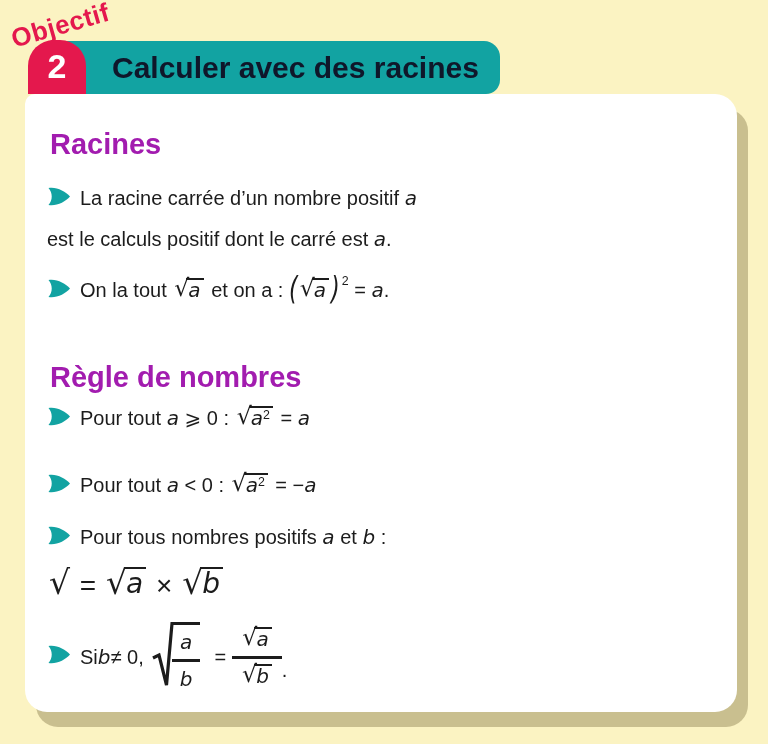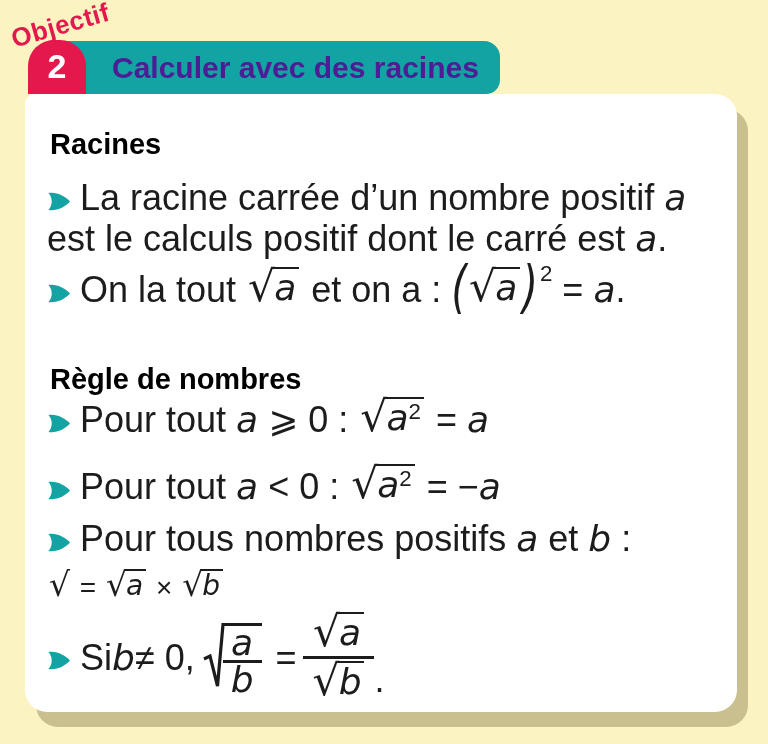--- a/index.html
+++ b/index.html
@@ -14,47 +14,47 @@
   .objectif {
     position:absolute; left:12px; top:24px;
     transform:rotate(-16deg); transform-origin:left center;
     color:#E4184D; font-weight:bold; font-size:26px; letter-spacing:0.5px;
   }
   .titlebar {
     position:absolute; left:60px; top:41px; width:440px; height:53px;
     background:#12A3A2; border-radius:0 16px 14px 0;
     display:flex; align-items:center; box-sizing:border-box; padding-left:52px;
   }
-  .titlebar .title { color:#4c1d95; font-weight:bold; font-size:30px; }
+  .titlebar .title { color:#0f172a; font-weight:bold; font-size:30px; }
   .badge {
     position:absolute; left:28px; top:40px; width:58px; height:54px;
     background:#E4184D; border-radius:26px 26px 0 0; z-index:3;
     display:flex; align-items:center; justify-content:center;
   }
   .badge span { color:#fff; font-weight:bold; font-size:34px; padding-bottom:2px; }
   .card {
     position:absolute; left:25px; top:94px; width:712px; height:618px;
     background:#fff; border-radius:10px 22px 22px 22px;
     box-shadow:11px 15px 0 #C9BF8F;
     box-sizing:border-box; padding:32px 26px 0 22px;
   }
   .h {
-    color:#000000; font-weight:bold; font-size:29px;
+    color:#a21caf; font-weight:bold; font-size:29px;
     margin:0 0 0 3px; line-height:36px;
   }
   .h.space-above { margin-top:42px; }
-  .li { font-size:36px; line-height:40px; }
+  .li { font-size:20px; line-height:40px; }
   .li i, .formula i { font-style:italic; font-family:"DejaVu Sans","Liberation Sans",sans-serif; }
   .p1 { margin-top:16px; }
   .p2 { margin-top:6px; line-height:48px; }
   .r1 { line-height:46px; }
   .r2 { margin-top:20px; line-height:46px; }
   .r3 { margin-top:8px; }
   .formula { margin-top:4px; font-size:28px; line-height:48px; }
-  .r4 { display:flex; align-items:center; }
+  .r4 { margin-top:10px; display:flex; align-items:center; }
   .bullet { display:inline-block; margin-right:9px; vertical-align:-1px; }
   .bullet svg { display:inline-block; }
   
   .sq { display:inline-flex; align-items:flex-start; white-space:nowrap; margin:0 2px; }
   .sq .sgn { font-family:"DejaVu Sans",sans-serif; font-size:1.18em; line-height:1; position:relative; top:-1px; font-style:normal; }
   .sq .rad { border-top:2.5px solid #1C1C1C; line-height:1.08; padding:0 3px 0 2px; margin-left:-3px; }
   .sq sup { font-size:0.62em; line-height:0; vertical-align:0.5em; font-style:normal; }
   
   .bigp { display:inline-block; font-size:1.12em; transform:scaleY(1.4); transform-origin:50% 58%; font-style:normal; }
   .psup { font-size:0.62em; position:relative; top:-0.95em; margin-left:2px; font-style:normal; }

